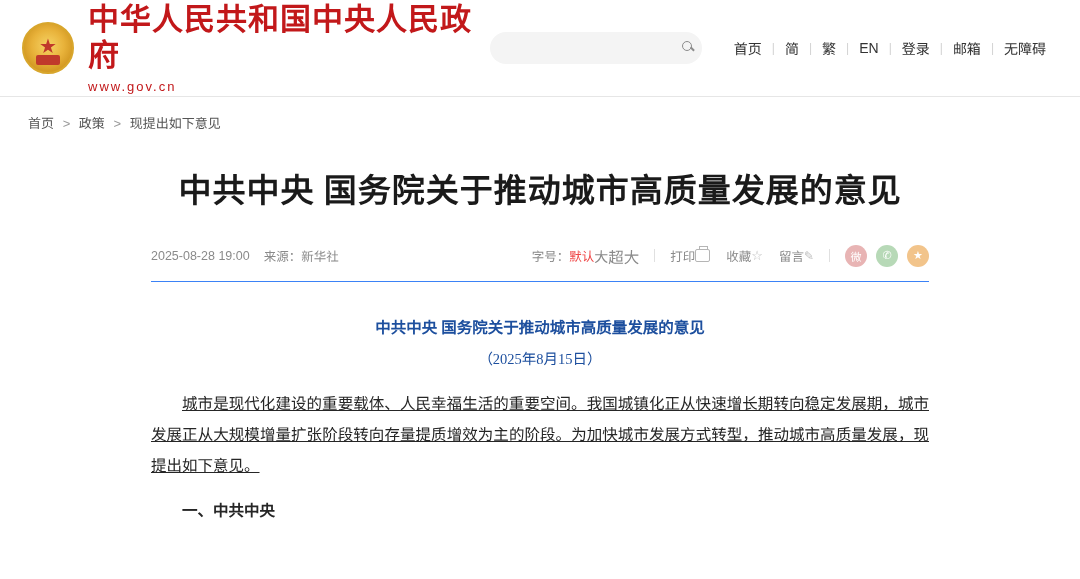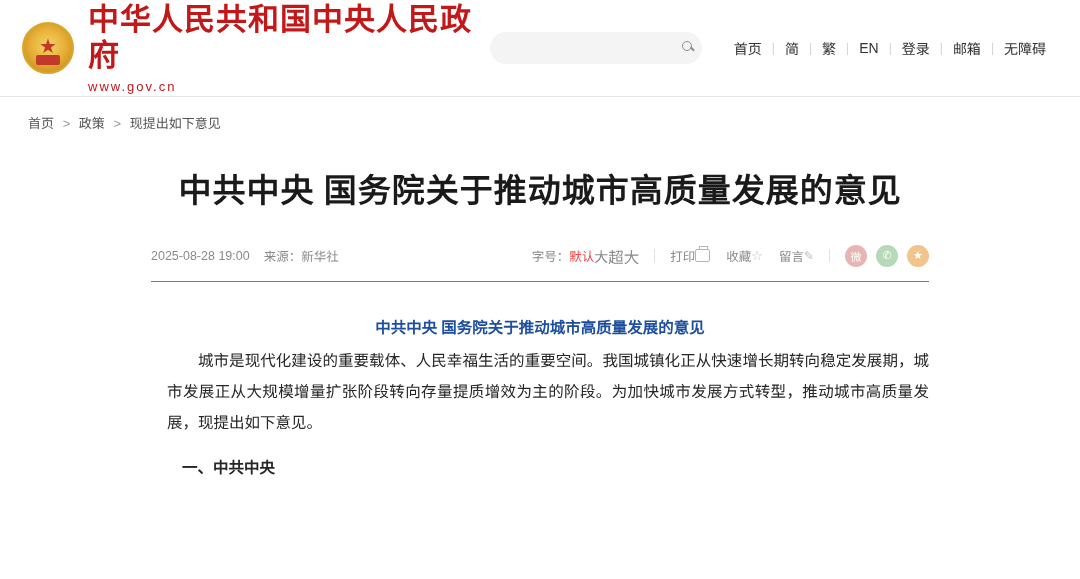--- a/index.html
+++ b/index.html
@@ -239,23 +239,24 @@
     font-size: 15.5px;
     margin: 0 0 2px 0;
   }
   .content .inner-date {
     text-align: center;
     color: #1d4f9e;
     font-size: 14.5px;
     margin: 0 0 14px 0;
   }
   .content p.para {
-    margin: 0 0 2px 16px;
+    margin: 0 0 2px 0;
     text-indent: 2em;
     text-align: justify;
+    text-decoration: underline;
   }
   .content p.section-head {
     margin: 14px 0 2px 0;
     text-indent: 2em;
     font-weight: bold;
   }
 </style>
 </head>
 <body>
 
@@ -348,17 +349,18 @@
 
     <span class="share-icons">
       <span class="share-circle weibo">微</span>
       <span class="share-circle wechat">✆</span>
       <span class="share-circle fav">★</span>
     </span>
   </div>
 
   <div class="content">
     <p class="inner-title">中共中央 国务院关于推动城市高质量发展的意见</p>
+    <p class="inner-date">（2025年8月15日）</p>
     <p class="para">城市是现代化建设的重要载体、人民幸福生活的重要空间。我国城镇化正从快速增长期转向稳定发展期，城市发展正从大规模增量扩张阶段转向存量提质增效为主的阶段。为加快城市发展方式转型，推动城市高质量发展，现提出如下意见。</p>
     <p class="section-head">一、中共中央</p>
 
   </div>
 </div>
 
 </body></html>

